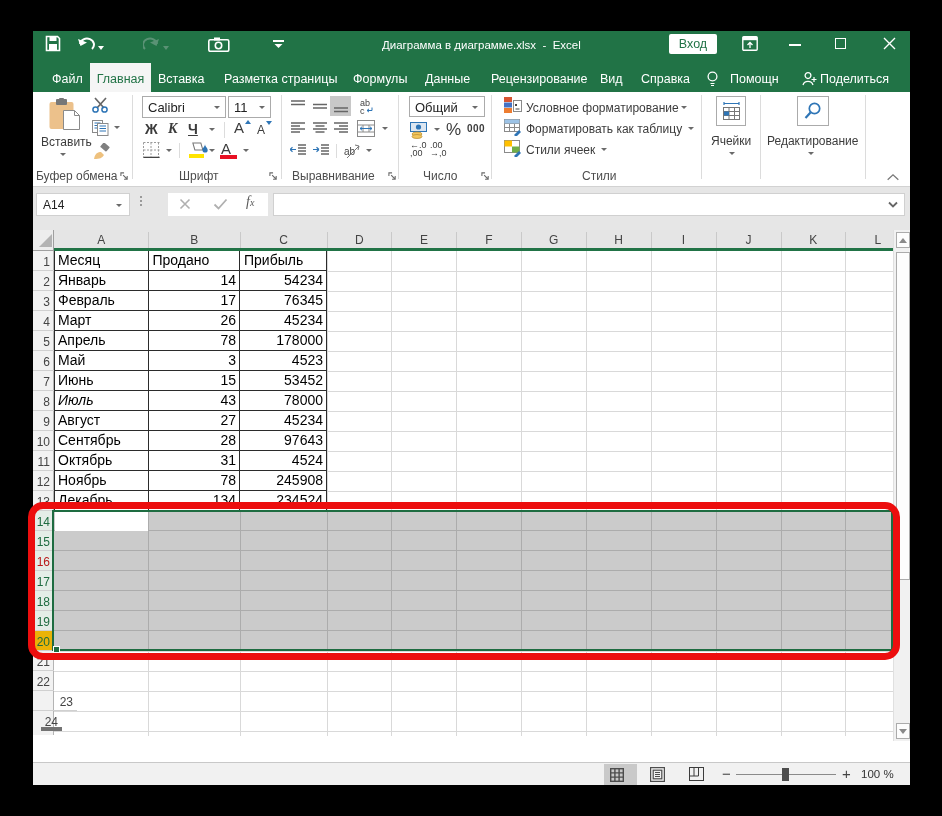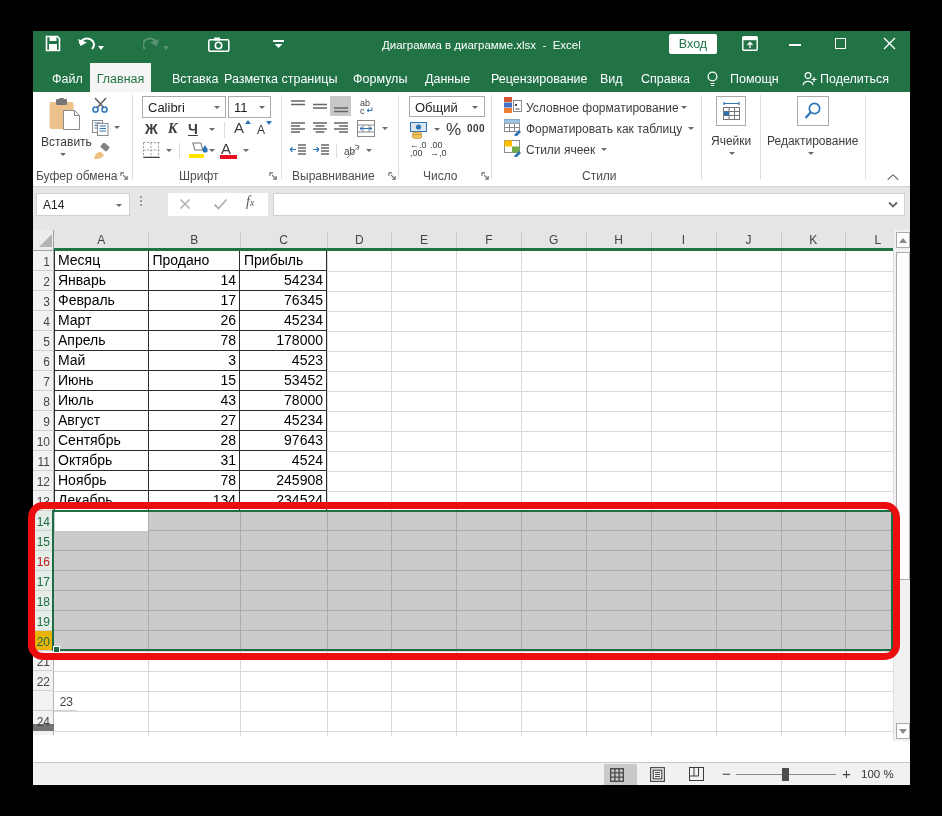--- a/index.html
+++ b/index.html
@@ -89,21 +89,21 @@
     <div class="abs" style="left:802px; top:7px; width:11px; height:11px; border:1.5px solid #fff;"></div>
     <svg class="ico" style="left:850px; top:6px;" width="13" height="13" viewBox="0 0 13 13">
       <path d="M1 1 L12 12 M12 1 L1 12" stroke="#fff" stroke-width="1.4"></path>
     </svg>
   </div>
   <div id="tabrow">
     <span class="tabtxt" style="left:19px;">Файл</span>
     <div id="activetab">
         <span>Главная</span>
       </div>
-    <span class="tabtxt" style="left:139px;text-align:right;">Вставка</span>
+    <span class="tabtxt" style="left:125px;text-align:right;">Вставка</span>
     <span class="tabtxt" style="left:191px;">Разметка страницы</span>
     <span class="tabtxt" style="left:320px;">Формулы</span>
     <span class="tabtxt" style="left:392px;">Данные</span>
     <span class="tabtxt" style="left:458px;">Рецензирование</span>
     <span class="tabtxt" style="left:567px;">Вид</span>
     <span class="tabtxt" style="left:608px;">Справка</span>
     <svg class="ico" style="left:673px; top:11px;" width="13" height="16" viewBox="0 0 13 16">
       <circle cx="6.5" cy="5.5" r="4.4" fill="none" stroke="#fff" stroke-width="1.3"></circle>
       <path d="M4.5 12.5 h4 M5 14.5 h3" stroke="#fff" stroke-width="1.2"></path>
     </svg>
@@ -422,21 +422,21 @@
       </div>
       <div class="abs" style="left:0;top:421px;width:21px;height:20px;border-bottom:1px solid #d0d0d0;">
         <span style="position:absolute;right:4px;top:2px;line-height:19px;font-size:12px;color:#444;">21</span>
       </div>
       <div class="abs" style="left:0;top:441px;width:21px;height:20px;border-bottom:1px solid #d0d0d0;">
         <span style="position:absolute;right:4px;top:2px;line-height:19px;font-size:12px;color:#444;">22</span>
       </div>
       <div class="abs" style="left:0;top:461px;width:21px;height:20px;border-bottom:1px solid #d0d0d0;padding-left:44px;">
         <span style="position:absolute;right:4px;top:2px;line-height:19px;font-size:12px;color:#444;">23</span>
       </div>
-      <div class="abs" style="left:0;top:481px;width:21px;height:20px;border-bottom:7px solid #737373;">
+      <div class="abs" style="left:8px;top:481px;width:21px;height:20px;border-bottom:4px solid #737373;">
         <span style="position:absolute;right:4px;top:2px;line-height:19px;font-size:12px;color:#444;">24</span>
       </div>
       <div class="gridv" style="left:115px;"></div>
       <div class="gridv" style="left:206.5px;"></div>
       <div class="gridv" style="left:293.5px;"></div>
       <div class="gridv" style="left:358px;"></div>
       <div class="gridv" style="left:423px;"></div>
       <div class="gridv" style="left:488px;"></div>
       <div class="gridv" style="left:552.5px;"></div>
       <div class="gridv" style="left:617.5px;"></div>
@@ -481,21 +481,21 @@
       <div class="cell num" style="left:207px;top:81px;width:87px;border-right:1px solid #2b2b2b;border-bottom:1px solid #2b2b2b;padding:0 4px;background:#fff;">45234</div>
       <div class="cell " style="left:21px;top:101px;width:94.5px;border-right:1px solid #2b2b2b;border-bottom:1px solid #2b2b2b;padding:0 4px;background:#fff;">Апрель</div>
       <div class="cell num" style="left:115.5px;top:101px;width:91.5px;border-right:1px solid #2b2b2b;border-bottom:1px solid #2b2b2b;padding:0 4px;background:#fff;">78</div>
       <div class="cell num" style="left:207px;top:101px;width:87px;border-right:1px solid #2b2b2b;border-bottom:1px solid #2b2b2b;padding:0 4px;background:#fff;">178000</div>
       <div class="cell " style="left:21px;top:121px;width:94.5px;border-right:1px solid #2b2b2b;border-bottom:1px solid #2b2b2b;padding:0 4px;background:#fff;">Май</div>
       <div class="cell num" style="left:115.5px;top:121px;width:91.5px;border-right:1px solid #2b2b2b;border-bottom:1px solid #2b2b2b;padding:0 4px;background:#fff;">3</div>
       <div class="cell num" style="left:207px;top:121px;width:87px;border-right:1px solid #2b2b2b;border-bottom:1px solid #2b2b2b;padding:0 4px;background:#fff;">4523</div>
       <div class="cell " style="left:21px;top:141px;width:94.5px;border-right:1px solid #2b2b2b;border-bottom:1px solid #2b2b2b;padding:0 4px;background:#fff;">Июнь</div>
       <div class="cell num" style="left:115.5px;top:141px;width:91.5px;border-right:1px solid #2b2b2b;border-bottom:1px solid #2b2b2b;padding:0 4px;background:#fff;">15</div>
       <div class="cell num" style="left:207px;top:141px;width:87px;border-right:1px solid #2b2b2b;border-bottom:1px solid #2b2b2b;padding:0 4px;background:#fff;">53452</div>
-      <div class="cell " style="left:21px;top:161px;width:94.5px;border-right:1px solid #2b2b2b;border-bottom:1px solid #2b2b2b;padding:0 4px;background:#fff;">Июль</div>
+      <div class="cell " style="left:21px;top:161px;width:94.5px;border-right:1px solid #2b2b2b;border-bottom:1px solid #2b2b2b;padding:0 4px;background:#fff;font-style:italic;">Июль</div>
       <div class="cell num" style="left:115.5px;top:161px;width:91.5px;border-right:1px solid #2b2b2b;border-bottom:1px solid #2b2b2b;padding:0 4px;background:#fff;">43</div>
       <div class="cell num" style="left:207px;top:161px;width:87px;border-right:1px solid #2b2b2b;border-bottom:1px solid #2b2b2b;padding:0 4px;background:#fff;">78000</div>
       <div class="cell " style="left:21px;top:181px;width:94.5px;border-right:1px solid #2b2b2b;border-bottom:1px solid #2b2b2b;padding:0 4px;background:#fff;">Август</div>
       <div class="cell num" style="left:115.5px;top:181px;width:91.5px;border-right:1px solid #2b2b2b;border-bottom:1px solid #2b2b2b;padding:0 4px;background:#fff;">27</div>
       <div class="cell num" style="left:207px;top:181px;width:87px;border-right:1px solid #2b2b2b;border-bottom:1px solid #2b2b2b;padding:0 4px;background:#fff;">45234</div>
       <div class="cell " style="left:21px;top:201px;width:94.5px;border-right:1px solid #2b2b2b;border-bottom:1px solid #2b2b2b;padding:0 4px;background:#fff;">Сентябрь</div>
       <div class="cell num" style="left:115.5px;top:201px;width:91.5px;border-right:1px solid #2b2b2b;border-bottom:1px solid #2b2b2b;padding:0 4px;background:#fff;">28</div>
       <div class="cell num" style="left:207px;top:201px;width:87px;border-right:1px solid #2b2b2b;border-bottom:1px solid #2b2b2b;padding:0 4px;background:#fff;">97643</div>
       <div class="cell " style="left:21px;top:221px;width:94.5px;border-right:1px solid #2b2b2b;border-bottom:1px solid #2b2b2b;padding:0 4px;background:#fff;">Октябрь</div>
       <div class="cell num" style="left:115.5px;top:221px;width:91.5px;border-right:1px solid #2b2b2b;border-bottom:1px solid #2b2b2b;padding:0 4px;background:#fff;">31</div>

